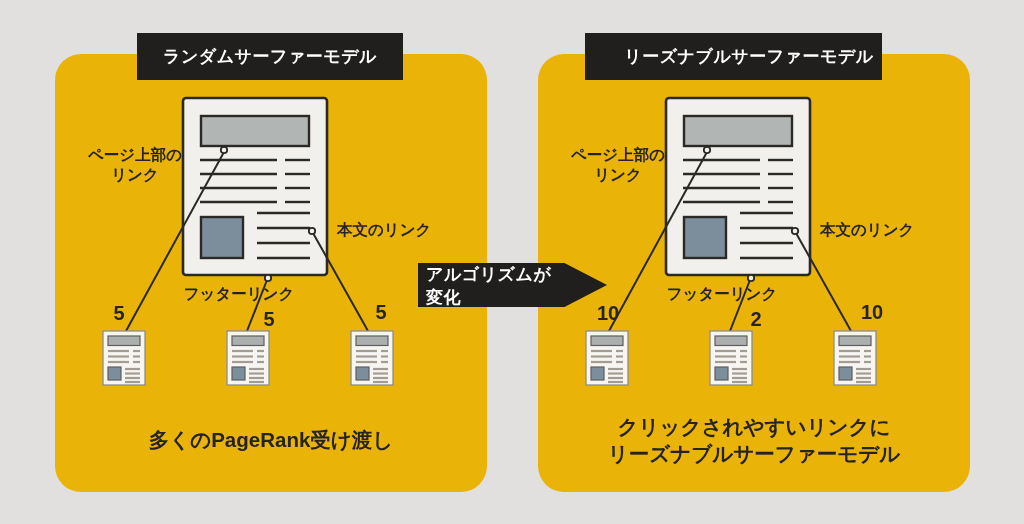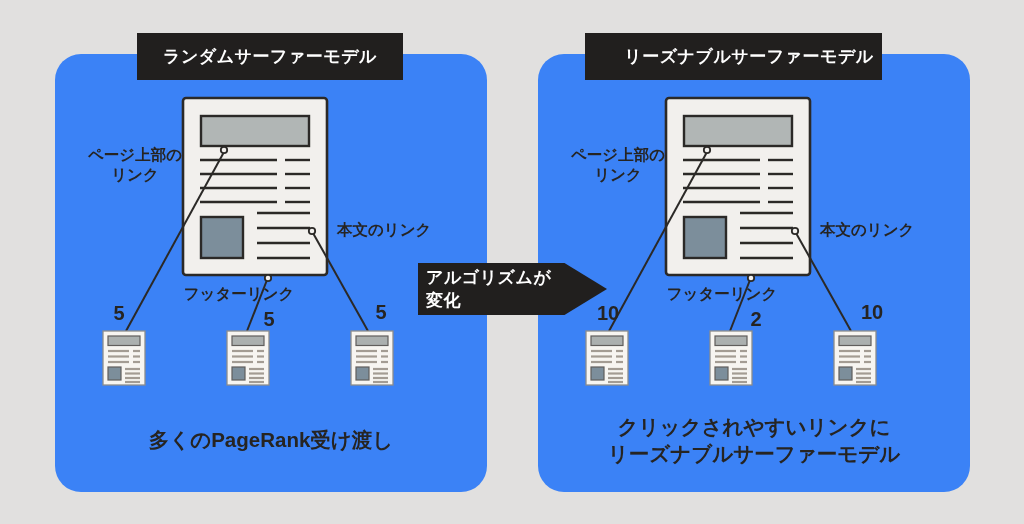--- a/index.html
+++ b/index.html
@@ -4,39 +4,39 @@
 <style>
   html,body{margin:0;padding:0;}
   body{
     width:1024px;height:524px;position:relative;overflow:hidden;
     background:#e1e0df;
     font-family:"Liberation Sans","DejaVu Sans",sans-serif;
     color:#262422;
   }
   .panel{
     position:absolute;top:54px;width:432px;height:438px;
-    background:#3b82f6;border-radius:26px;
+    background:#eab308;border-radius:26px;
   }
   .panel.left{left:55px;}
   .panel.right{left:538px;}
   .panel-svg{position:absolute;left:0;top:0;}
   .banner{
     position:absolute;top:33px;width:266px;height:47px;
     background:#211f1e;color:#ffffff;
     display:flex;align-items:center;justify-content:center;
     font-size:17px;font-weight:700;letter-spacing:0.5px;
     z-index:3;
   }
   .banner.left{left:137px;}
   .banner.right{left:585px;padding-left:31px;}
   .arrow{
-    position:absolute;left:418px;top:263px;width:189px;height:52px;
+    position:absolute;left:418px;top:263px;width:189px;height:44px;
     background:#211f1e;color:#ffffff;
     clip-path:polygon(0 0,77.5% 0,100% 50%,77.5% 100%,0 100%);
-    display:flex;align-items:center;justify-content:center;
+    display:flex;justify-content:center;
     padding:0 44px 0 8px;box-sizing:border-box;
     font-size:17px;font-weight:700;letter-spacing:0.5px;
     z-index:4;
   }
   .caption{
     position:absolute;left:16px;right:16px;top:355px;height:62px;
     display:flex;align-items:center;justify-content:center;
     text-align:center;white-space:pre-line;
     font-size:20.5px;font-weight:700;line-height:1.32;
     color:#262422;

